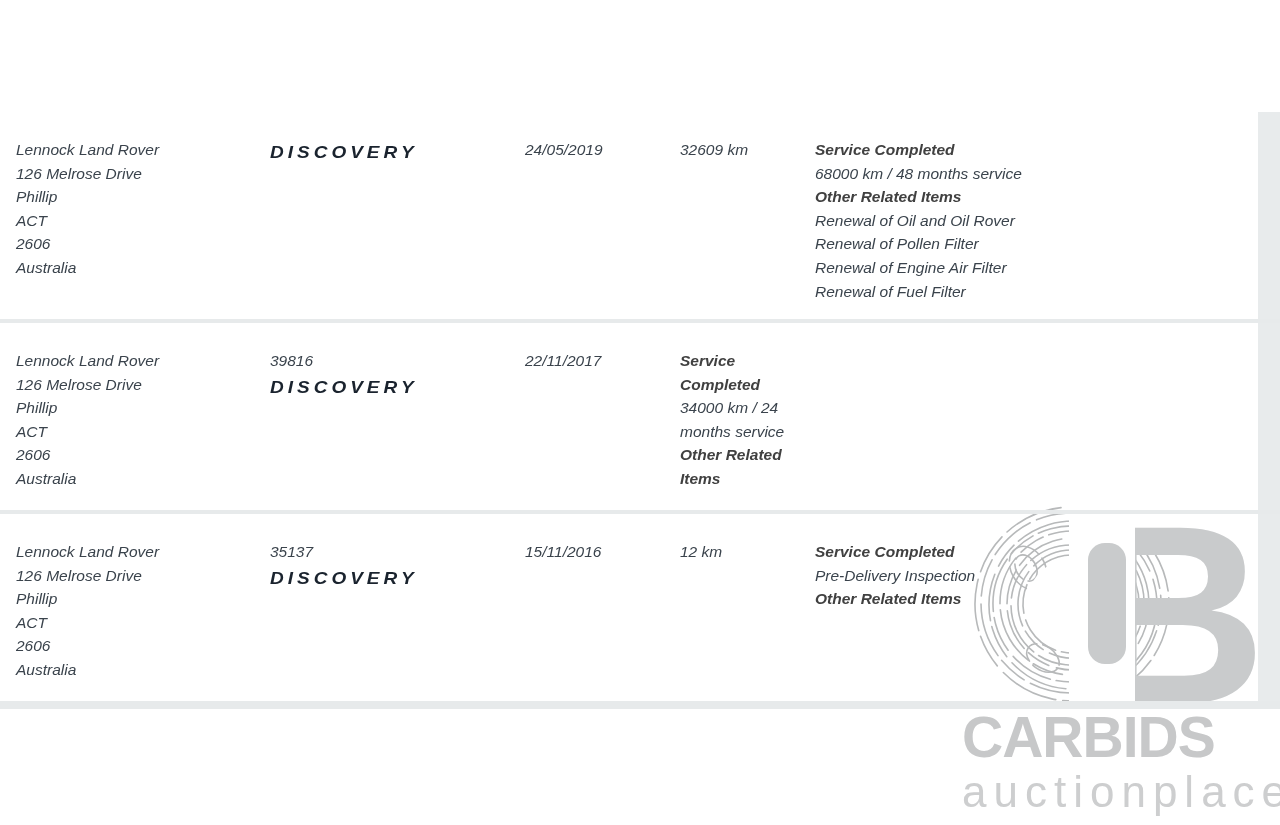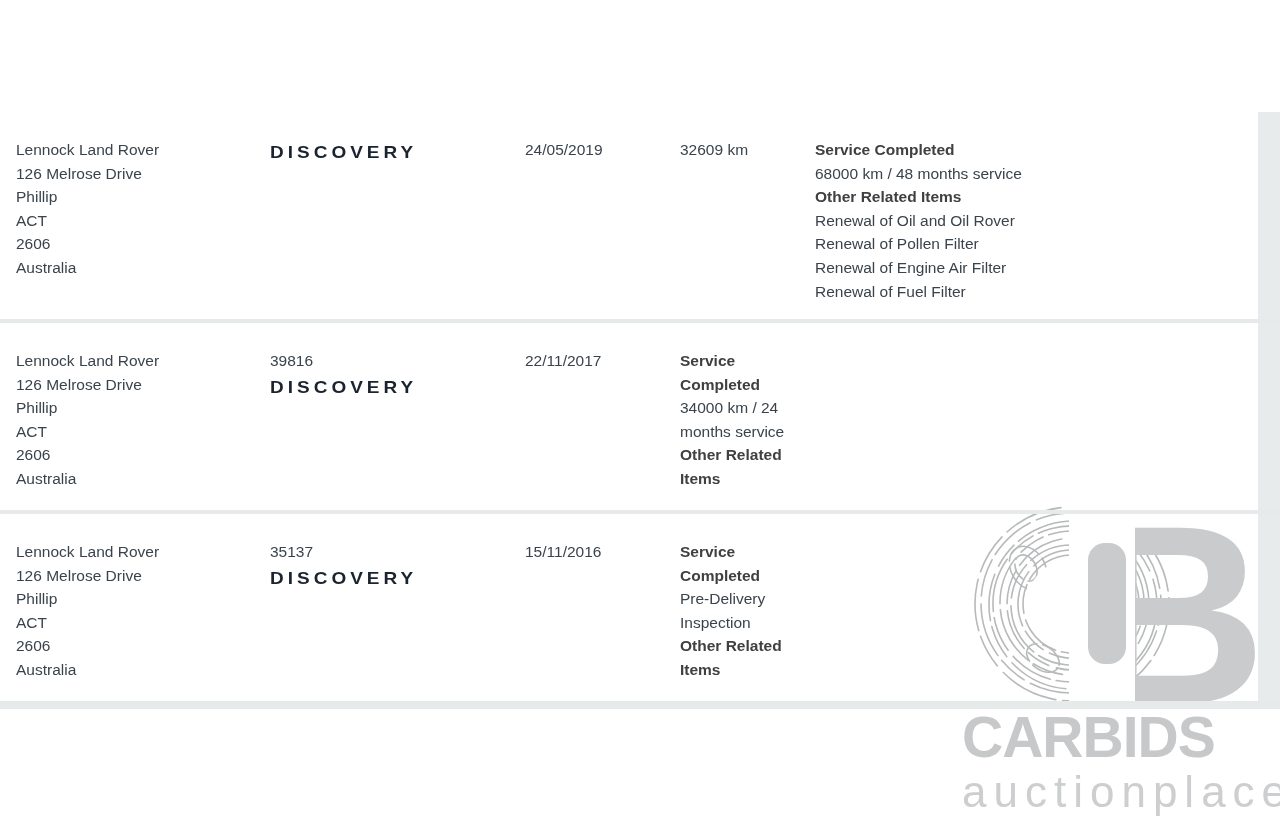--- a/index.html
+++ b/index.html
@@ -56,20 +56,21 @@
     position: absolute;
     left: 0; top: 112px;
     width: 1280px;
     z-index: 3;
   }
   .record-row {
     display: grid;
     grid-template-columns: 254px 255px 155px 135px 1fr;
     padding: 26px 10px 0 16px;
     border-bottom: 4px solid #e7eaeb;
+    font-style: italic;
   }
   .record-row.row-1 { height: 211px; }
   .record-row.row-2 { height: 191px; }
   .record-row.row-3 { height: 187px; border-bottom: none; }
 
   .bottom-band {
     position: absolute;
     left: 0; top: 701px;
     width: 1280px; height: 8px;
     background: #e7eaeb;
@@ -196,20 +197,23 @@
         <span class="line">Australia</span>
       </div>
       <div class="cell">
         <span class="line">35137</span>
         <span class="model-logo">DISCOVERY</span>
       </div>
       <div class="cell">
         <span class="line">15/11/2016</span>
       </div>
       <div class="cell">
+        <span class="line">12 km</span>
+      </div>
+      <div class="cell">
         <span class="line bold">Service Completed</span>
         <span class="line">Pre-Delivery Inspection</span>
         <span class="line bold">Other Related Items</span>
       </div>
     </div>
 
   </div>
 
   <div class="bottom-band"></div>
 

